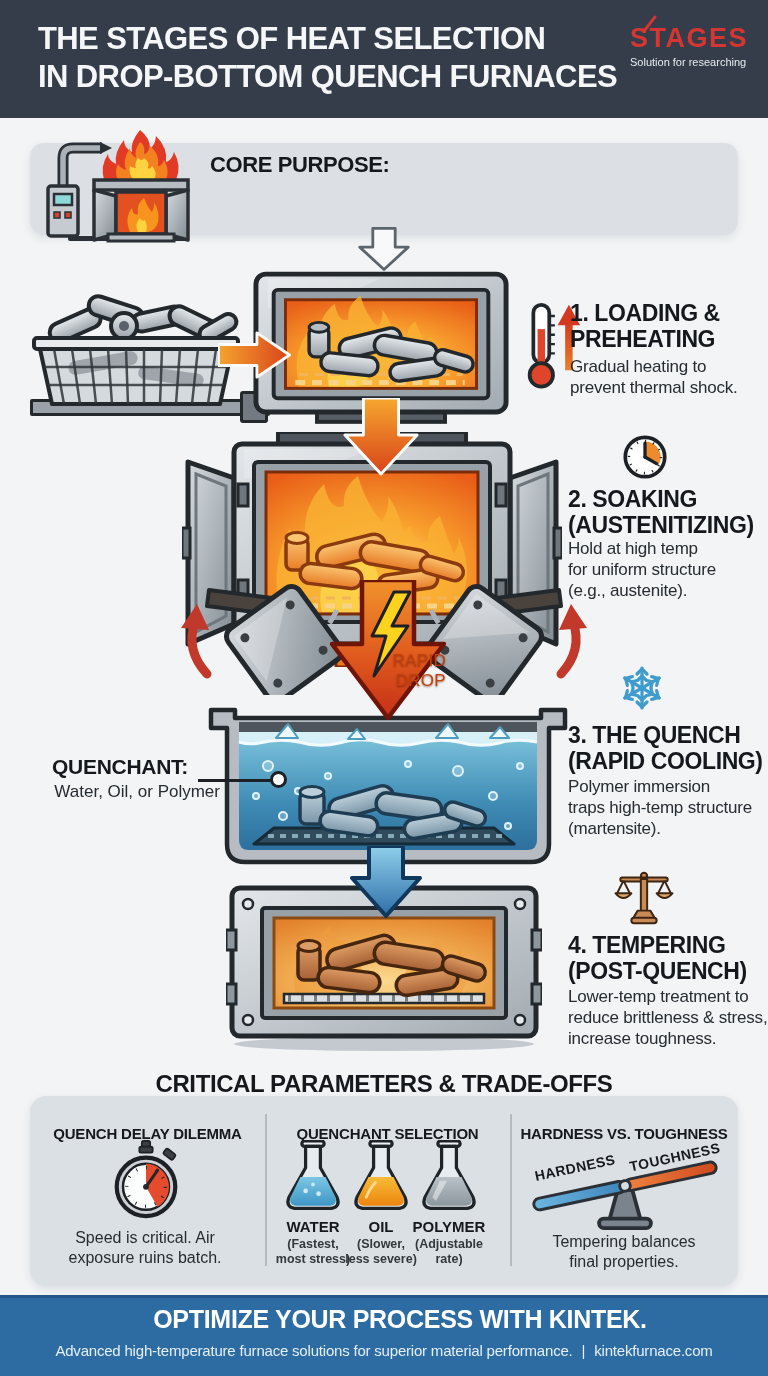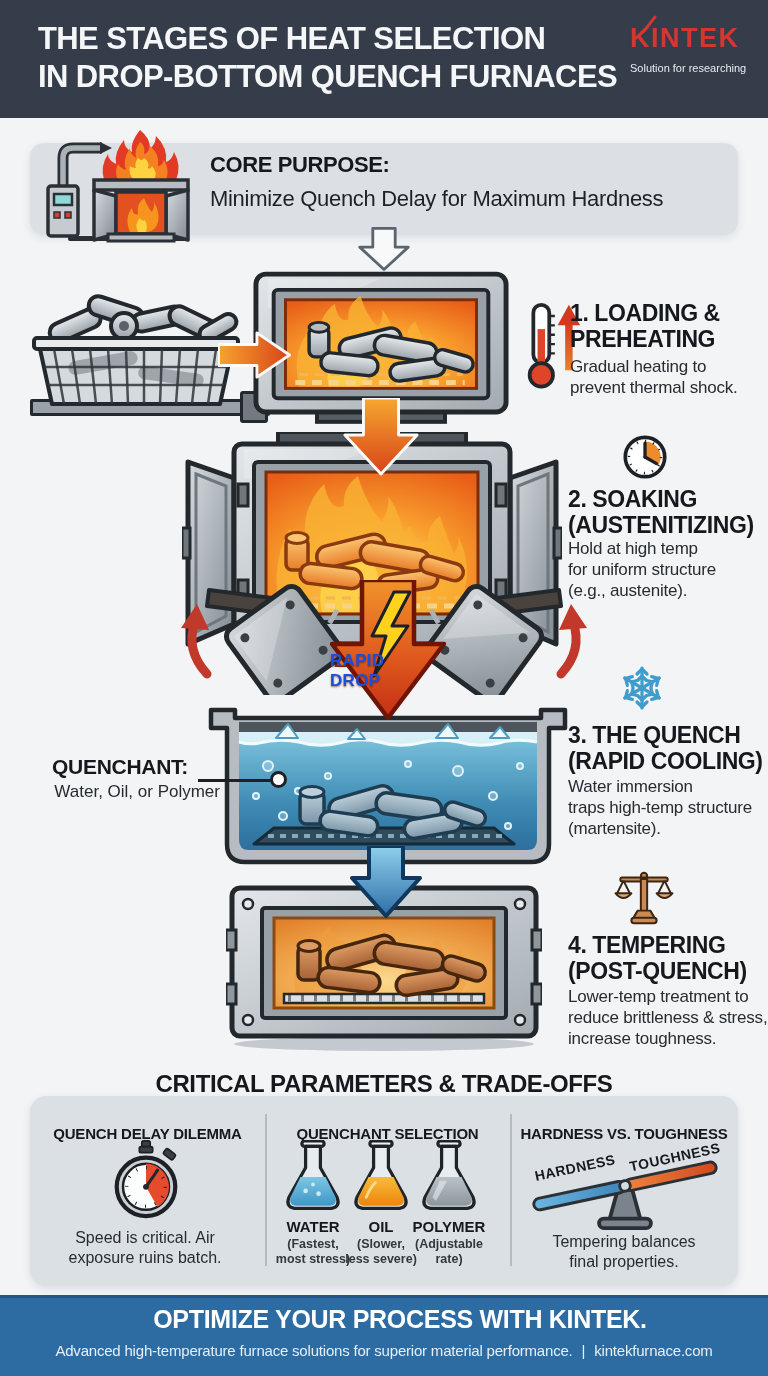--- a/index.html
+++ b/index.html
@@ -7,39 +7,39 @@
         font-family:"Liberation Sans", sans-serif;color:#1d2126;}
   .abs{position:absolute;}
   .pl{white-space:pre-line;}
 
   
   .header{left:0;top:0;width:768px;height:118px;background:#343d49;}
   .header-title{left:38px;top:20px;font-size:31px;font-weight:bold;color:#f4f6f8;
                 line-height:38px;letter-spacing:-0.6px;}
   .brand{left:630px;top:24px;width:120px;text-align:left;}
   .brand-name{font-size:27px;font-weight:bold;color:#d63631;letter-spacing:1.5px;line-height:28px;}
-  .brand-tag{font-size:11px;color:#e8ecf0;margin-top:10px;}
+  .brand-tag{font-size:11px;color:#e8ecf0;margin-top:4px;}
   .brand-accent{left:648px;top:14px;width:3px;height:20px;background:#d63631;transform:rotate(38deg);}
 
   
   .banner{left:30px;top:143px;width:708px;height:92px;background:#dce0e4;border-radius:14px;
           box-shadow:0 3px 8px rgba(40,50,60,.10);}
   .cp-head{left:210px;top:152px;font-size:22px;font-weight:bold;color:#15181c;letter-spacing:-0.4px;}
   .cp-sub{left:210px;top:186px;font-size:22px;color:#1d2126;letter-spacing:-0.3px;}
 
   .stage-head{font-size:23px;font-weight:bold;color:#15181c;line-height:26px;letter-spacing:-0.4px;}
   .stage-body{font-size:17px;color:#272c31;line-height:21px;letter-spacing:-0.2px;}
 
   .q-head{font-size:21px;font-weight:bold;color:#15181c;letter-spacing:-0.3px;text-align:center;}
   .q-sub{font-size:17px;color:#272c31;text-align:right;}
   .q-line{left:198px;top:779px;width:86px;height:3px;background:#1d2126;}
   .q-dot{left:270px;top:771px;width:11px;height:11px;background:#ffffff;border:3px solid #1d2126;border-radius:50%;}
 
-  .rapid-label{left:330px;top:651px;width:116px;text-align:left;font-size:17px;font-weight:bold;
-               color:#1d4ed8;line-height:20px;letter-spacing:0.3px;text-shadow:0 1px 2px rgba(90,20,5,.6);}
+  .rapid-label{left:330px;top:651px;width:116px;text-align:right;font-size:17px;font-weight:normal;
+               color:#c2410c;line-height:20px;letter-spacing:0.3px;text-shadow:0 1px 2px rgba(90,20,5,.6);}
 
   .rail{left:30px;top:399px;width:234px;height:11px;background:#9aa1a8;border:3px solid #23282d;border-radius:2px;}
   .coupler{left:240px;top:391px;width:22px;height:26px;background:#737a82;border:3px solid #23282d;border-radius:3px;}
 
   
   .param-title{left:0;top:1070px;width:768px;text-align:center;font-size:24px;font-weight:bold;
                color:#15181c;letter-spacing:-0.4px;}
   .panel{left:30px;top:1096px;width:708px;height:190px;background:#dbe0e4;border-radius:16px;
          box-shadow:0 3px 8px rgba(40,50,60,.10);}
   .divider{top:1114px;width:2px;height:152px;background:#b4bac1;}
@@ -145,21 +145,21 @@
   </defs>
 </svg>
 
 <div class="page">
 
   <div class="abs header"></div>
   <div class="abs header-title pl">THE STAGES OF HEAT SELECTION
 IN DROP-BOTTOM QUENCH FURNACES</div>
   <div class="abs brand-accent"></div>
   <div class="abs brand">
-    <div class="brand-name">KINTEK</div>
+    <div class="brand-name">STAGES</div>
     <div class="brand-tag">Solution for researching</div>
   </div>
 
   <div class="abs banner"></div>
   <svg class="abs" style="left:38px;top:128px" width="168" height="116" viewBox="0 0 168 116">
     <rect x="30" y="108" width="118" height="5" rx="2" fill="#2b3036"></rect>
     <path d="M25 58 L25 30 Q25 20 35 20 L64 20" fill="none" stroke="#2b3036" stroke-width="11"></path>
     <path d="M25 58 L25 30 Q25 20 35 20 L64 20" fill="none" stroke="#aab1b8" stroke-width="5.5"></path>
     <polygon points="62,14 74,20 62,26" fill="#2b3036"></polygon>
     <rect x="10" y="58" width="30" height="50" rx="3" fill="#c6cbd1" stroke="#2b3036" stroke-width="3.5"></rect>
@@ -171,21 +171,20 @@
     <path d="M100 30 Q96 36 98 40 Q94 40 92 38 Q90 46 96 52 L116 52 Q120 44 114 38 Q112 42 110 40 Q112 34 106 30 Q104 34 100 30 Z" fill="#ffd23f"></path>
     <rect x="56" y="52" width="94" height="10" fill="#b6bcc2" stroke="#2b3036" stroke-width="3.5"></rect>
     <polygon points="56,62 78,68 78,106 56,112" fill="url(#doorG)" stroke="#2b3036" stroke-width="3.5" stroke-linejoin="round"></polygon>
     <polygon points="150,62 128,68 128,106 150,112" fill="url(#doorG)" stroke="#2b3036" stroke-width="3.5" stroke-linejoin="round"></polygon>
     <rect x="78" y="64" width="50" height="42" fill="#e2511f" stroke="#2b3036" stroke-width="3.5"></rect>
     <path d="M92 104 Q86 90 94 80 Q95 88 100 86 Q98 76 106 70 Q110 80 114 84 Q117 78 116 74 Q122 84 120 94 Q118 102 110 104 Z" fill="#f7941d"></path>
     <path d="M100 104 Q96 96 102 90 Q104 94 107 92 Q110 98 108 104 Z" fill="#ffd23f"></path>
     <rect x="70" y="106" width="66" height="7" fill="#b6bcc2" stroke="#2b3036" stroke-width="3"></rect>
   </svg>
   <div class="abs cp-head">CORE PURPOSE:</div>
-  <div class="abs cp-sub">Minimize Quench Delay for Maximum Hardness</div>
 
   <svg class="abs" style="left:356px;top:226px" width="56" height="46" viewBox="0 0 60 48">
     <path d="M18 2 L42 2 L42 22 L56 22 L30 46 L4 22 L18 22 Z" fill="#f7f9fa" stroke="#5c646c" stroke-width="3" stroke-linejoin="round"></path>
   </svg>
 
   <div class="abs rail"></div>
   <div class="abs coupler"></div>
 
   <svg class="abs" style="left:28px;top:290px" width="224" height="120" viewBox="0 0 224 120">
     <defs>
@@ -389,21 +388,21 @@
         </g>
       <g transform="rotate(300 24 24)">
           <line x1="24" y1="24" x2="24" y2="4"></line>
           <path d="M19 10 L24 5 L29 10"></path>
           <path d="M20 16 L24 12 L28 16"></path>
         </g>
     </g>
   </svg>
   <div class="abs stage-head pl" style="left:568px;top:722px">3. THE QUENCH
 (RAPID COOLING)</div>
-  <div class="abs stage-body pl" style="left:568px;top:776px">Water immersion
+  <div class="abs stage-body pl" style="left:568px;top:776px">Polymer immersion
 traps high-temp structure
 (martensite).</div>
 
   <svg class="abs" style="left:622px;top:434px" width="46" height="46" viewBox="0 0 56 56">
     <circle cx="28" cy="28" r="24" fill="#ffffff" stroke="#1d2126" stroke-width="4.5"></circle>
     <path d="M28 28 L28 9 A19 19 0 0 1 44.5 37.5 Z" fill="#ee8c2d"></path>
     <circle cx="28" cy="28" r="19.5" fill="none" stroke="#1d2126" stroke-width="3" pathLength="12" stroke-dasharray="0.14 0.86"></circle>
     <line x1="28" y1="28" x2="28" y2="11" stroke="#1d2126" stroke-width="4" stroke-linecap="round"></line>
     <line x1="28" y1="28" x2="42" y2="36" stroke="#1d2126" stroke-width="4" stroke-linecap="round"></line>
   </svg>

